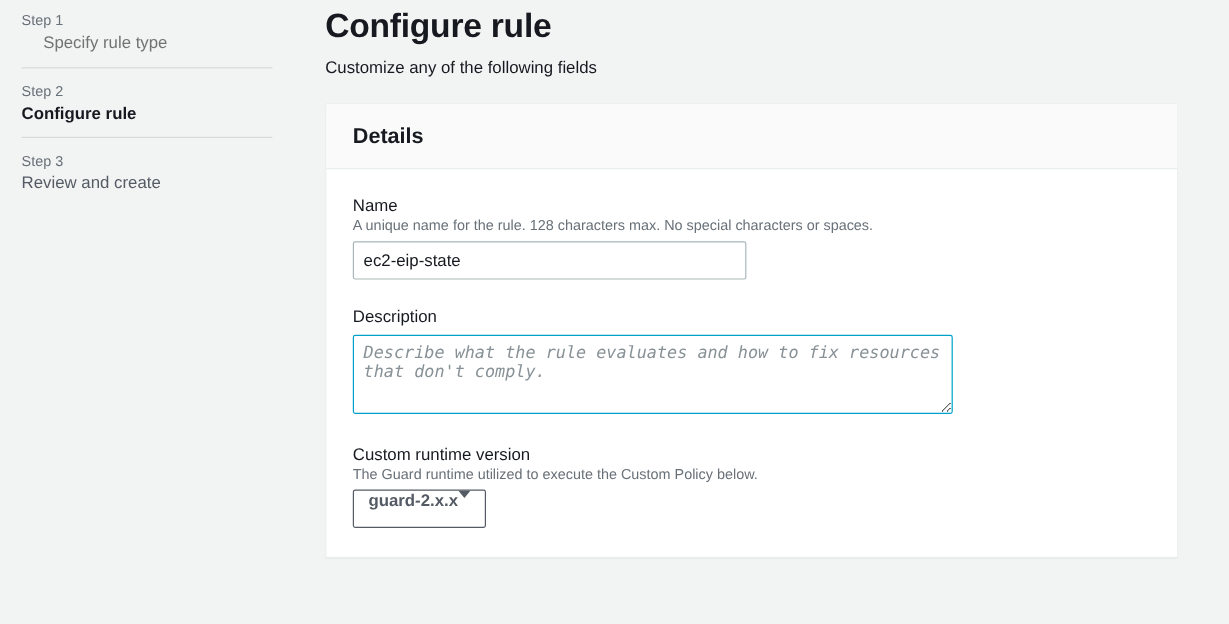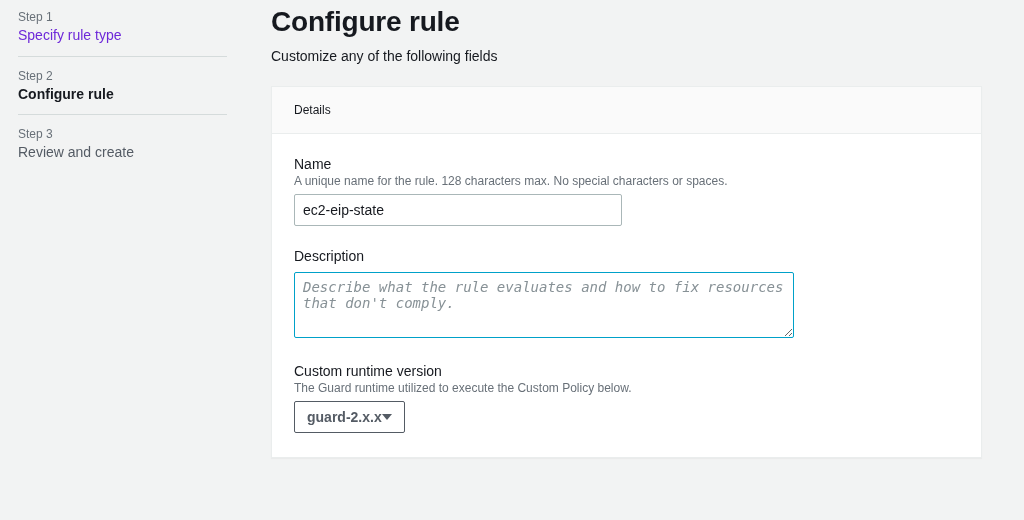--- a/index.html
+++ b/index.html
@@ -31,21 +31,21 @@
   }
   .step-number {
     font-size: 12px;
     color: #687078;
     margin-bottom: 2px;
   }
   .step-title {
     font-size: 14px;
     line-height: 1.4;
   }
-  .step-link { color: #6d28d9; cursor: pointer; }
+  .step-link { color: #737373; cursor: pointer; margin-left: 18px; }
   .step-current { font-weight: 700; color: #16191f; }
   .step-upcoming { color: #545b64; }
 
   
   .main {
     flex: 1;
     padding: 6px 42px 0 26px;
     overflow: hidden;
   }
   h1.page-title {
@@ -65,22 +65,22 @@
     background: #ffffff;
     border: 1px solid #eaeded;
     box-shadow: 0 1px 1px rgba(0,0,0,0.03);
   }
   .card-header {
     background: #fafafa;
     border-bottom: 1px solid #eaeded;
     padding: 16px 22px;
   }
   .card-header h2 {
-    font-size: 12px;
-    font-weight: 400;
+    font-size: 18px;
+    font-weight: 700;
   }
   .card-body {
     padding: 22px 22px 24px 22px;
   }
 
   .field { margin-bottom: 22px; }
   .field:last-child { margin-bottom: 0; }
   .field-label {
     font-size: 14px;
     font-weight: 400;
@@ -115,21 +115,20 @@
     background: #fff;
     resize: both;
   }
   textarea.textarea-input::placeholder {
     color: #879196;
     font-style: italic;
   }
 
   .select-btn {
     display: inline-flex;
-    align-items: center;
     height: 32px;
     padding: 0 12px;
     font-size: 14px;
     font-weight: 700;
     color: #545b64;
     background: #fff;
     border: 1px solid #545b64;
     border-radius: 2px;
     cursor: pointer;
   }

